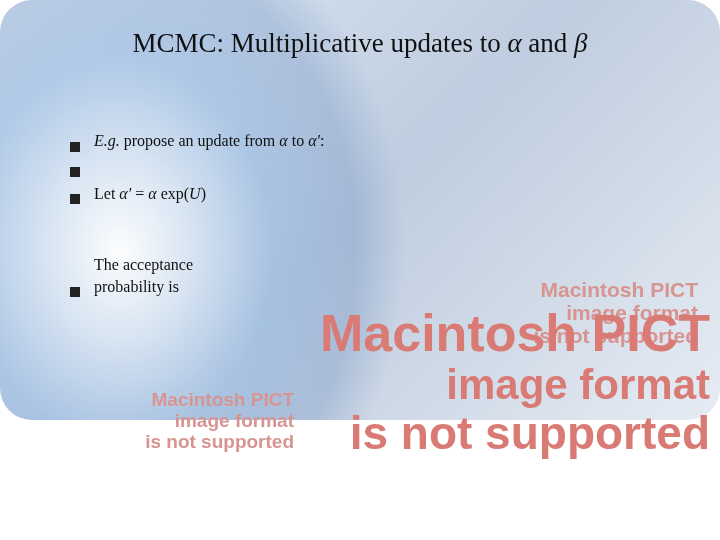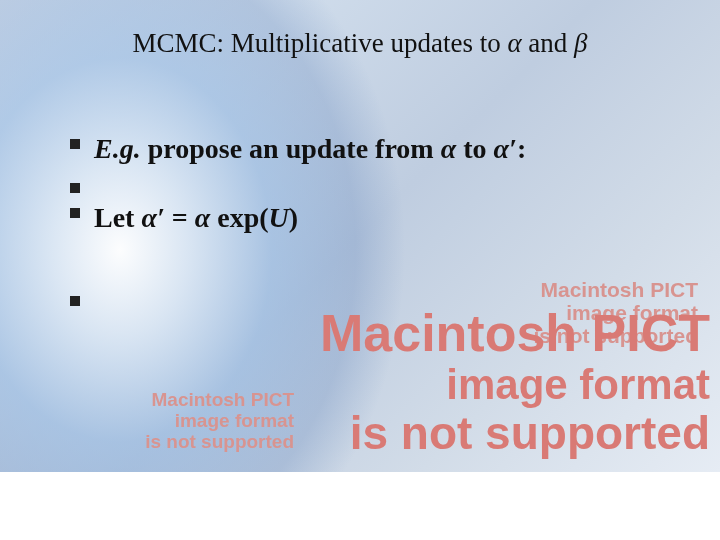--- a/index.html
+++ b/index.html
@@ -6,59 +6,59 @@
     margin: 0;
     padding: 0;
     width: 720px;
     height: 540px;
     overflow: hidden;
     font-family: Georgia, 'Times New Roman', serif;
   }
   .slide {
     position: relative;
     width: 720px;
-    height: 472px;
+    height: 420px;
     background:
       radial-gradient(ellipse 380px 480px at 120px 250px,
         rgba(255,255,255,0.95) 0%,
         rgba(220,232,245,0.85) 18%,
         rgba(150,185,225,0.6) 40%,
         rgba(80,120,180,0.25) 62%,
         rgba(255,255,255,0) 75%),
       linear-gradient(135deg,
         #dfe8f2 0%,
         #cfdceb 25%,
         #bfcde0 50%,
         #d2dce8 75%,
         #e6ecf4 100%);
     color: #111;
+    border-radius: 32px;
   }
   .title {
     position: absolute;
     top: 28px;
     left: 0;
     width: 100%;
     text-align: center;
     font-size: 27px;
     font-weight: 400;
   }
   .sym { font-style: italic; }
   .content {
     position: absolute;
     top: 130px;
     left: 70px;
     right: 50px;
   }
   .bullet-row {
     display: flex;
-    align-items: flex-start;
+    align-items: flex-end;
     margin-bottom: 6px;
-    font-size: 28px;
+    font-size: 16px;
     line-height: 1.35;
-    font-weight: bold;
   }
   .bullet-mark {
     width: 10px;
     height: 10px;
     background: #222;
     margin-top: 9px;
     margin-right: 14px;
     flex-shrink: 0;
   }
   .gap {
@@ -123,20 +123,24 @@
       <div class="bullet-mark"></div>
       <div>
         <span>Let </span><span class="sym">α′</span><span> = </span><span class="sym">α</span><span> exp(</span><span class="ivar">U</span><span>)</span>
       </div>
     </div>
 
     <div class="gap"></div>
 
     <div class="bullet-row">
       <div class="bullet-mark"></div>
+      <div>
+        <span>The acceptance</span><br>
+        <span>probability is</span>
+      </div>
     </div>
 
   </div>
 
   <div class="pict pict-big2-overlay">
     <div>Macintosh PICT</div>
     <div>image format</div>
     <div>is not supported</div>
   </div>
 

